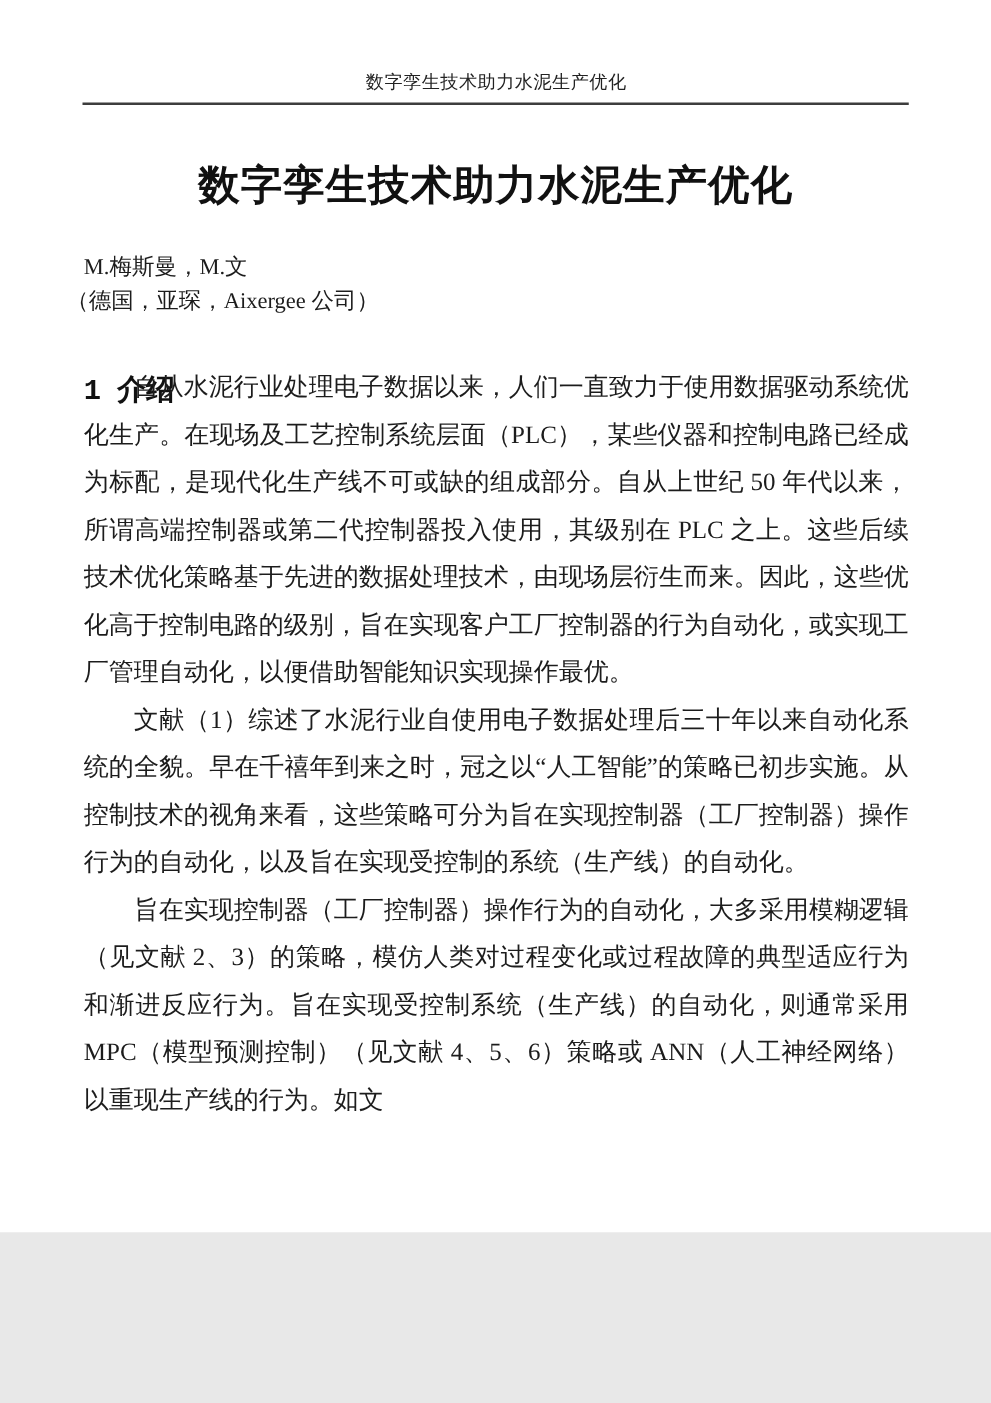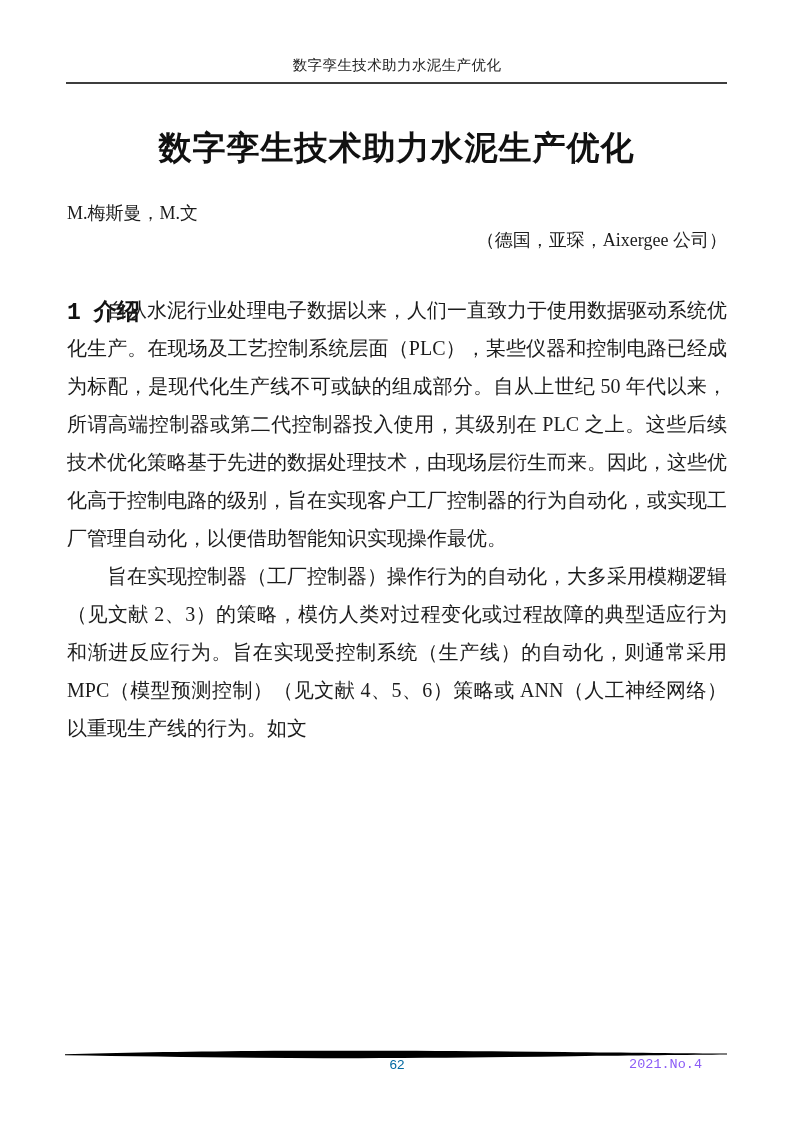--- a/index.html
+++ b/index.html
@@ -1,19 +1,19 @@
 <!DOCTYPE html>
 <html><head>
 <meta charset="utf-8">
 <style>
   html, body { margin: 0; padding: 0; background: #e8e8e8; }
   .page {
     position: relative;
     width: 793px;
-    height: 1122px;
+    height: 986px;
     margin: 0 auto;
     background: #ffffff;
     font-family: "Liberation Serif", "DejaVu Serif", serif;
     color: #1c1c1c;
     overflow: hidden;
   }
   .running-head {
     position: absolute;
     top: 56px; left: 67px; width: 660px;
     text-align: center;
@@ -37,22 +37,22 @@
     letter-spacing: 1px;
     color: #111;
   }
   .authors {
     position: absolute;
     top: 201px; left: 67px; width: 660px;
     font-size: 18px;
   }
   .affiliation {
     position: absolute;
-    top: 228px; left: 67px; width: 660px;
-    text-align: right;
+    top: 228px; left: 53px; width: 660px;
+    text-align: left;
     font-size: 18px;
   }
   .section-heading {
     position: absolute;
     top: 261px; left: 67px;
     font-family: Liberation Mono, monospace;
     font-size: 23px;
     font-weight: bold;
     color: #111;
     margin-top: 35px;
@@ -107,20 +107,21 @@
   <div class="authors">M.梅斯曼，M.文</div>
 
   <div class="affiliation">（德国，亚琛，Aixergee 公司）</div>
 
   <div class="section-heading">
     <span class="sec-num">1</span><span>介绍</span>
   </div>
 
   <div class="article-body">
     <p>自从水泥行业处理电子数据以来，人们一直致力于使用数据驱动系统优化生产。在现场及工艺控制系统层面（PLC），某些仪器和控制电路已经成为标配，是现代化生产线不可或缺的组成部分。自从上世纪 50 年代以来，所谓高端控制器或第二代控制器投入使用，其级别在 PLC 之上。这些后续技术优化策略基于先进的数据处理技术，由现场层衍生而来。因此，这些优化高于控制电路的级别，旨在实现客户工厂控制器的行为自动化，或实现工厂管理自动化，以便借助智能知识实现操作最优。</p>
+    <p>文献（1）综述了水泥行业自使用电子数据处理后三十年以来自动化系统的全貌。早在千禧年到来之时，冠之以“人工智能”的策略已初步实施。从控制技术的视角来看，这些策略可分为旨在实现控制器（工厂控制器）操作行为的自动化，以及旨在实现受控制的系统（生产线）的自动化。</p>
     <p>旨在实现控制器（工厂控制器）操作行为的自动化，大多采用模糊逻辑（见文献 2、3）的策略，模仿人类对过程变化或过程故障的典型适应行为和渐进反应行为。旨在实现受控制系统（生产线）的自动化，则通常采用 MPC（模型预测控制）（见文献 4、5、6）策略或 ANN（人工神经网络）以重现生产线的行为。如文</p>
   </div>
 
   <svg class="footer-bar" viewBox="0 0 665 11" preserveAspectRatio="none" aria-hidden="true">
     <path d="M1 5.2
              C 60 3.6, 140 2.2, 230 1.8
              C 330 1.4, 420 2.0, 500 3.0
              C 560 3.7, 625 4.3, 663 4.6
              L 663 5.6
              C 625 5.9, 570 6.6, 510 7.2

